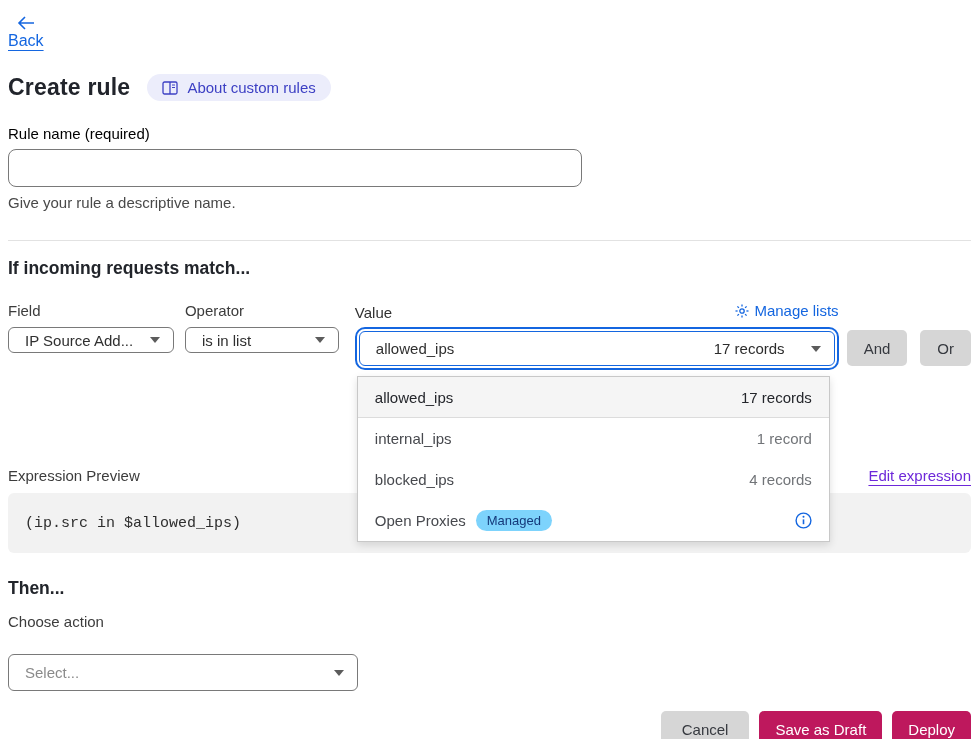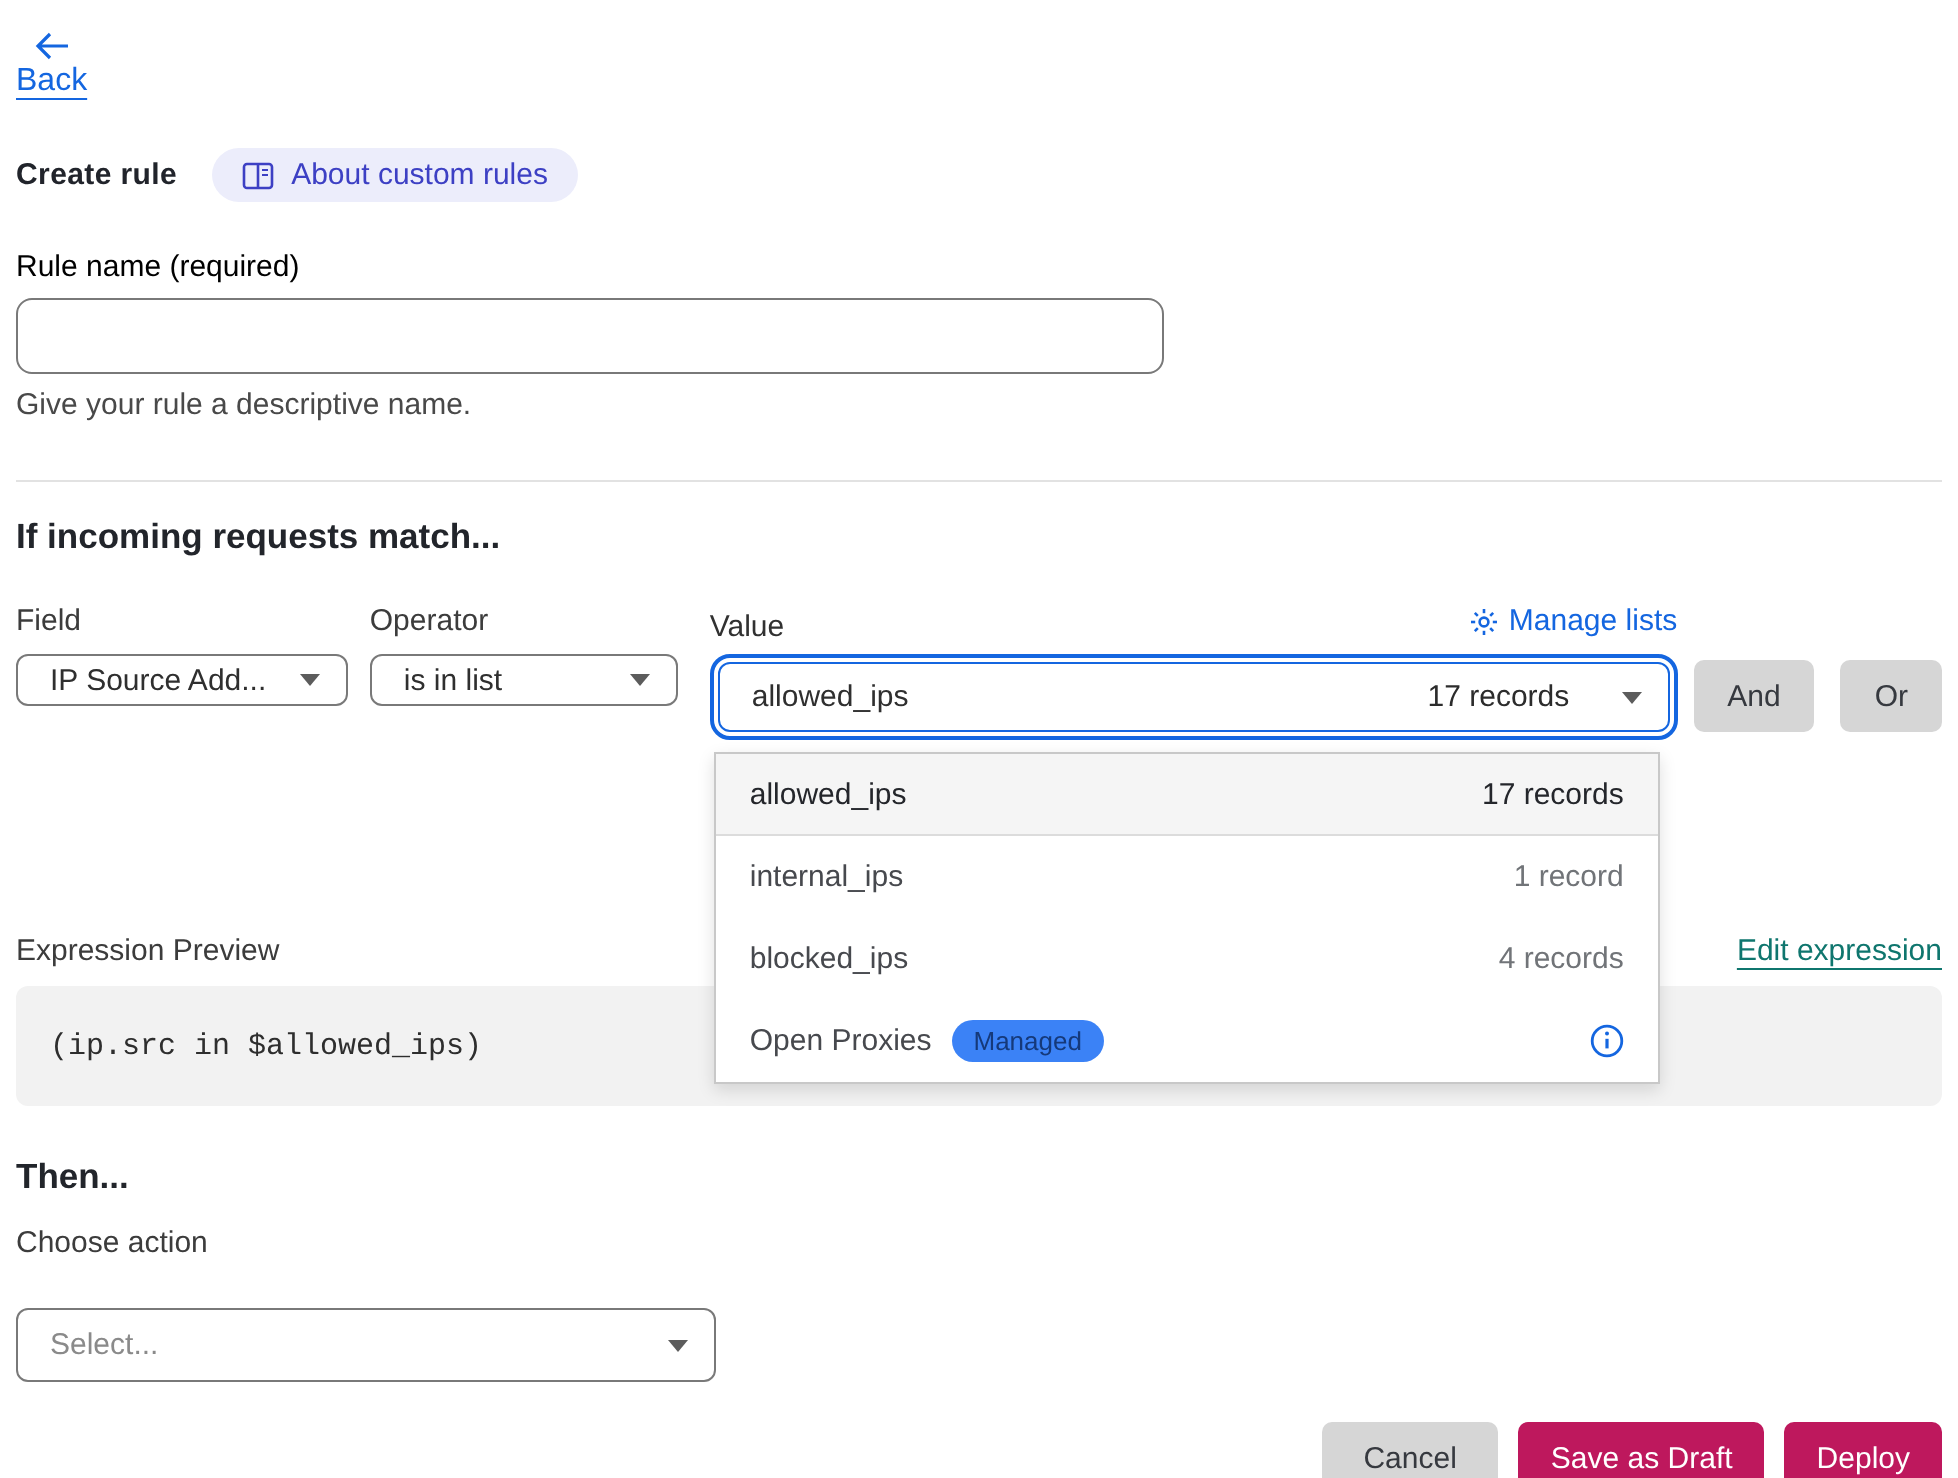--- a/index.html
+++ b/index.html
@@ -12,21 +12,21 @@
     overflow:hidden;
   }
   .page { position:relative; width:979px; height:739px; padding:16px 8px 0 8px; }
 
   
   .back-link { display:inline-flex; align-items:center; gap:2px; color:#1466e0; cursor:pointer; font-size:16px;flex-direction:column; }
   .back-link .label { text-decoration:underline; text-underline-offset:4px; }
 
   
   .title-row { display:flex; align-items:center; gap:17px; margin-top:24px; }
-  h1.page-title { margin:0; font-size:15px; font-weight:700; color:#21242b; letter-spacing:.2px; }
+  h1.page-title { margin:0; font-size:23px; font-weight:700; color:#21242b; letter-spacing:.2px; }
   .about-pill { display:inline-flex; align-items:center; gap:9px; background:#ecedfb; color:#3d40c4;
     border-radius:15px; padding:5px 15px; font-size:15px; cursor:pointer; }
 
   
   .field-label { margin-top:24px; color:#000000; }
   .rule-name-input { display:block; margin-top:7px; width:574px; height:38px;
     border:1px solid #797979; border-radius:8px; padding:0 12px; font:inherit; color:#313131; outline:none; }
   .helper { margin-top:7px; color:#494949; }
 
   .divider { margin-top:29px; border:none; border-top:1px solid #e2e2e2; width:963px; }
@@ -63,27 +63,27 @@
   
   .dropdown { position:absolute; left:2px; top:74px; width:473px; background:#fff;
     border:1px solid #c8c8c8; box-shadow:0 3px 8px rgba(0,0,0,.13); z-index:5; }
   .dd-row { height:41px; display:flex; align-items:center; justify-content:space-between;
     padding:0 17px; cursor:pointer; }
   .dd-row.selected { background:#f5f5f5; border-bottom:1px solid #dcdcdc; }
   .dd-row.selected .dd-name, .dd-row.selected .dd-count { color:#24262b; }
   .dd-name { color:#47494e; }
   .dd-count { color:#717478; }
   .dd-left { display:flex; align-items:center; }
-  .managed-badge { background:#3b82f6; color:#15397a; font-size:13px; padding:3px 11px;
+  .managed-badge { background:#7dd3fc; color:#15397a; font-size:13px; padding:3px 11px;
     border-radius:11px; margin-left:10px; }
 
   
   .expr-header { margin-top:97px; display:flex; justify-content:space-between; align-items:baseline; }
   .expr-label { color:#3c3c3c; }
-  .edit-link { color:#0f766e; text-decoration:underline; text-underline-offset:4px; cursor:pointer; }
+  .edit-link { color:#6d28d9; text-decoration:underline; text-underline-offset:4px; cursor:pointer; }
   .expr-block { margin-top:9px; width:963px; height:60px; background:#f2f2f2; border-radius:6px;
     display:flex; align-items:center; padding:0 17px;
     font-family:"Liberation Mono", monospace; font-size:15px; color:#2e2e2e; }
 
   
   .then-heading { margin-top:25px; font-size:17.5px; font-weight:700; color:#22252b; }
   .action-label { margin-top:14px; color:#3c3c3c; }
   .action-select { margin-top:24px; width:350px; height:37px; }
   .placeholder { color:#8a8a8a; }
 

